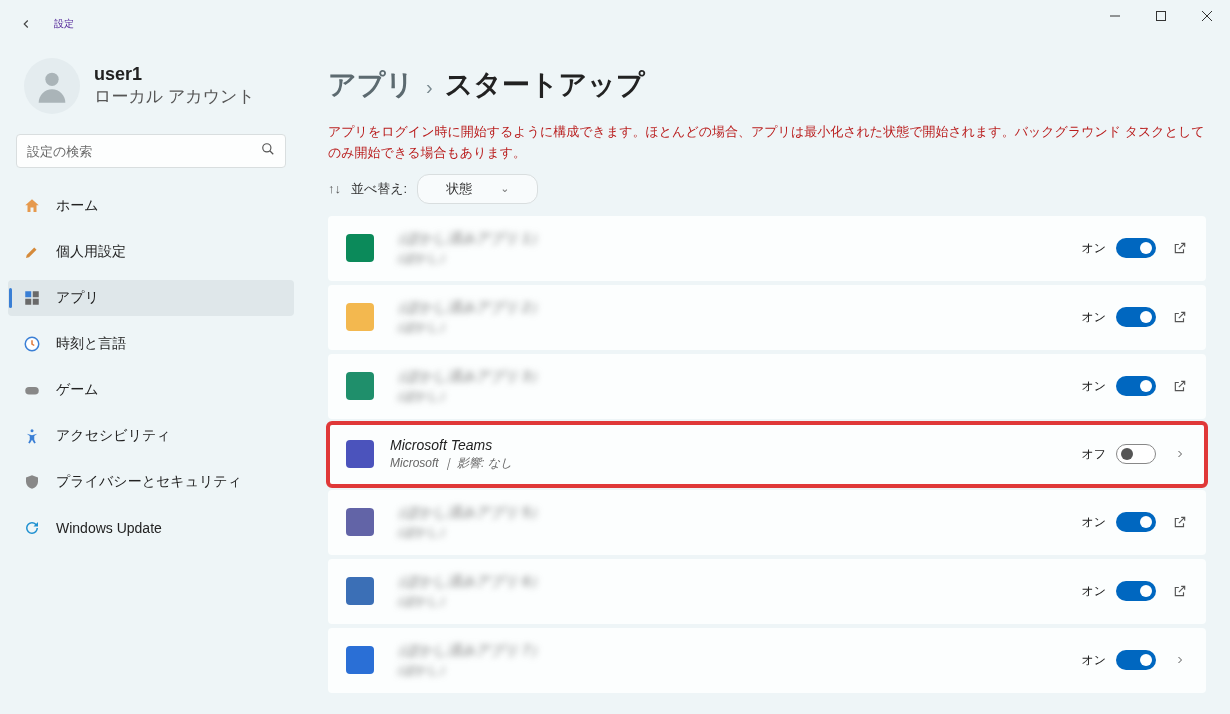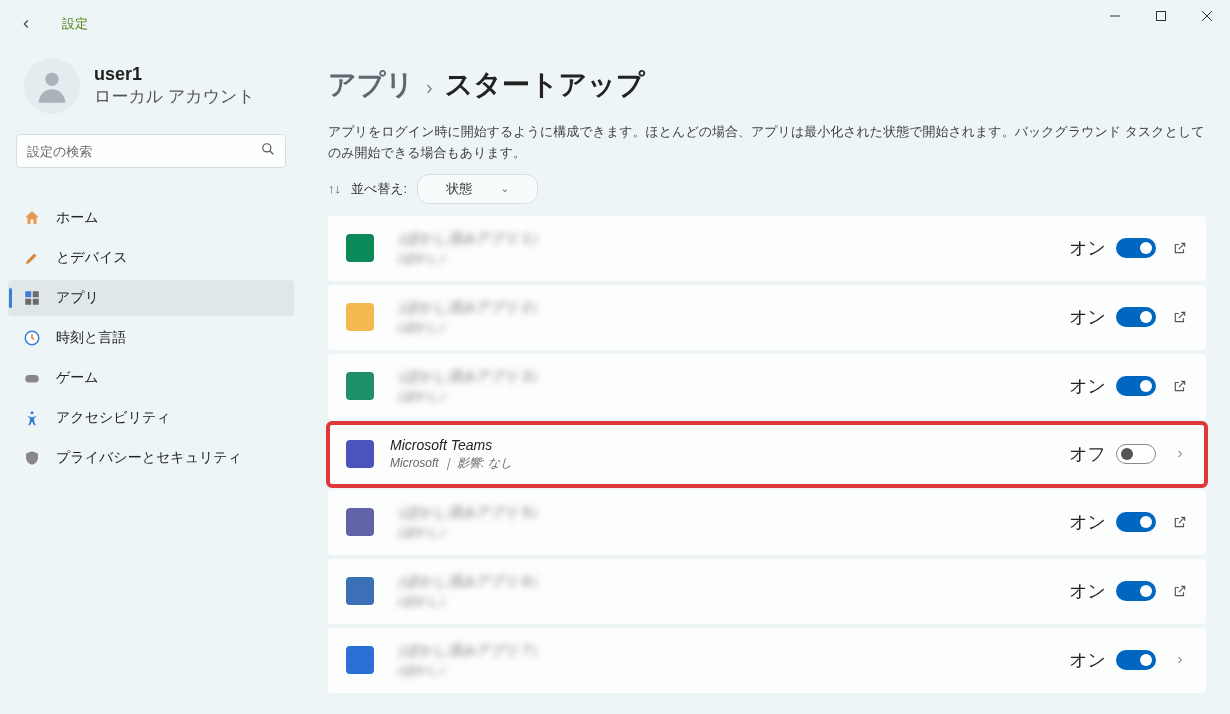--- a/index.html
+++ b/index.html
@@ -1,64 +1,64 @@
 <!DOCTYPE html>
 <html><head>
 <meta charset="utf-8">
 <style>
 * { margin: 0; padding: 0; box-sizing: border-box; font-family: 'Yu Gothic UI', 'Segoe UI', sans-serif; }
 body { width: 1230px; height: 714px; background: #eef5f7; overflow: hidden; position: relative; }
 
 .titlebar { height: 48px; display: flex; align-items: center; padding-left: 18px; }
 .titlebar .back-btn { width: 16px; height: 16px; display: flex; align-items: center; justify-content: center; color: #444; cursor: pointer; }
-.titlebar .title { margin-left: 28px; font-size: 13px; color: #4d7c0f; }
+.titlebar .title { margin-left: 20px; font-size: 10px; color: #4c1d95; }
 .win-controls { position: absolute; right: 0; top: 0; display: flex; }
 .win-btn { width: 46px; height: 32px; display:flex; align-items:center; justify-content:center; color:#333; }
 
 .main-layout { display: flex; height: calc(100% - 48px); }
 
 .sidebar-col { width: 300px; padding: 4px 0 0 2px; }
 .user-block { display:flex; align-items:center; padding: 6px 0 16px 22px; gap: 14px; }
 .avatar { width: 56px; height: 56px; border-radius: 50%; background: #e4ecef; display:flex; align-items:center; justify-content:center; }
 .avatar svg { fill: #aab4b8; }
 .user-name { font-size: 18px; font-weight: 600; color: #222; }
 .user-sub { font-size: 17px; color: #555; }
 
-.search-wrap { margin: 4px 14px 28px 14px; display:flex; align-items:center; background: #fdfefe; border: 1px solid #d9dedf; border-radius: 4px; height: 34px; padding: 0 10px; }
+.search-wrap { margin: 4px 14px 16px 14px; display:flex; align-items:center; background: #fdfefe; border: 1px solid #d9dedf; border-radius: 4px; height: 34px; padding: 0 10px; }
 .search-wrap input { flex:1; border:none; outline:none; background:transparent; font-size: 13px; color:#333; }
 .search-wrap input::placeholder { color:#666; }
 .search-wrap .si { color:#555; }
 
-.nav { display:flex; flex-direction:column; padding: 4px 6px; gap: 4px; }
+.nav { display:flex; flex-direction:column; padding: 4px 6px; gap: 10px; }
 .nav-item { display:flex; align-items:center; gap: 14px; padding: 8px 10px 8px 14px; border-radius: 4px; font-size: 14px; color: #222; position: relative; }
 .nav-item.selected { background: #dfe7ea; }
 .nav-item.selected::before { content:''; position:absolute; left:1px; top:8px; bottom:8px; width:3px; background:#3a7fd5; border-radius:2px; }
 .nav-icon { width: 20px; height: 20px; display:flex; align-items:center; justify-content:center; }
 
 .content-col { flex:1; padding: 12px 24px 0 28px; overflow:hidden; }
 .breadcrumb { display:flex; align-items:baseline; gap: 12px; font-size: 28px; font-weight: 600; color:#222; padding-top: 6px; }
 .breadcrumb .parent { color: #5c6a70; font-weight: 600; }
 .breadcrumb .chev { color: #7a8a90; font-size: 20px; font-weight:400; }
 
-.description { font-size: 13px; color: #404040; margin-top: 18px; line-height: 1.6; }
+.description { font-size: 13px; color: #b91c1c; margin-top: 18px; line-height: 1.6; }
 
 .sort-row { display:flex; align-items:center; gap: 10px; margin-top: 10px; font-size: 13px; color:#333; }
 .sort-arrows { color:#555; }
 .sort-select { display:flex; align-items:center; gap: 28px; padding: 5px 28px; border:1px solid #d9dedf; border-radius:12px; background:#f8fbfc; font-size:13px; }
 .sort-select .chev { color:#777; font-size:11px; }
 
 .app-list { margin-top: 12px; display:flex; flex-direction:column; gap: 4px; }
 .app-card { background:#fcfefe; border-radius: 4px; display:flex; align-items:center; padding: 14px 18px; }
 .app-card.highlighted { outline: 4px solid #e03838; outline-offset: -2px; }
 .app-icon { width: 28px; height: 28px; border-radius:4px; display:flex; align-items:center; justify-content:center; margin-right: 16px; flex-shrink:0; }
 .app-text { flex:1;font-style:italic; }
 .app-name { font-size: 14px; color:#222; }
 .app-sub { font-size: 12px; color:#666; margin-top:2px; }
 .app-right { display:flex; align-items:center; gap: 10px; }
-.toggle-label { font-size: 18px; color:#222; }
+.toggle-label { font-size: 12px; color:#222; }
 .toggle { width: 40px; height: 20px; border-radius: 10px; position:relative; cursor:pointer; }
 .toggle.on { background:#0067c0; }
 .toggle.off { background:#fff; border:1px solid #888; }
 .toggle .knob { position:absolute; width:12px; height:12px; border-radius:50%; top:50%; transform:translateY(-50%); }
 .toggle.on .knob { right:4px; background:#fff; }
 .toggle.off .knob { left:4px; background:#555; }
 .ext-icon, .chev-icon { width:16px; height:16px; color:#555; display:flex; align-items:center; justify-content:center; margin-left: 6px; }
 
 .blurred { filter: blur(3px); color:#666; }
 </style>
@@ -126,21 +126,21 @@
             </svg>
           </span>
           <span>ホーム</span>
         </div>
         <div class="nav-item">
           <span class="nav-icon">
             <svg width="18" height="18" viewBox="0 0 24 24" fill="#d58a3a">
               <path d="M4 20l4-1 10-10-3-3L5 16z"></path>
             </svg>
           </span>
-          <span>とデバイス</span>
+          <span>個人用設定</span>
         </div>
         <div class="nav-item selected">
           <span class="nav-icon">
             <svg width="18" height="18" viewBox="0 0 24 24">
               <rect x="3" y="3" width="8" height="8" fill="#3a7fd5"></rect>
               <rect x="13" y="3" width="8" height="8" fill="#6a6a6a"></rect>
               <rect x="3" y="13" width="8" height="8" fill="#6a6a6a"></rect>
               <rect x="13" y="13" width="8" height="8" fill="#6a6a6a"></rect>
             </svg>
           </span>
@@ -172,20 +172,28 @@
           </span>
           <span>アクセシビリティ</span>
         </div>
         <div class="nav-item">
           <span class="nav-icon">
             <svg width="18" height="18" viewBox="0 0 24 24" fill="#888">
               <path d="M12 3l8 3v5c0 5-3.5 9-8 10-4.5-1-8-5-8-10V6z"></path>
             </svg>
           </span>
           <span>プライバシーとセキュリティ</span>
+        </div>
+        <div class="nav-item">
+          <span class="nav-icon">
+            <svg width="18" height="18" viewBox="0 0 24 24" fill="#1e90d0">
+              <path d="M12 4a8 8 0 108 8h-2a6 6 0 11-1.8-4.2L14 10h6V4l-2.3 2.3A8 8 0 0012 4z"></path>
+            </svg>
+          </span>
+          <span>Windows Update</span>
         </div>
       </div>
   </div>
 
   <div class="content-col">
     <div class="breadcrumb">
       <span class="parent">アプリ</span>
       <span class="chev">›</span>
       <span>スタートアップ</span>
     </div>

